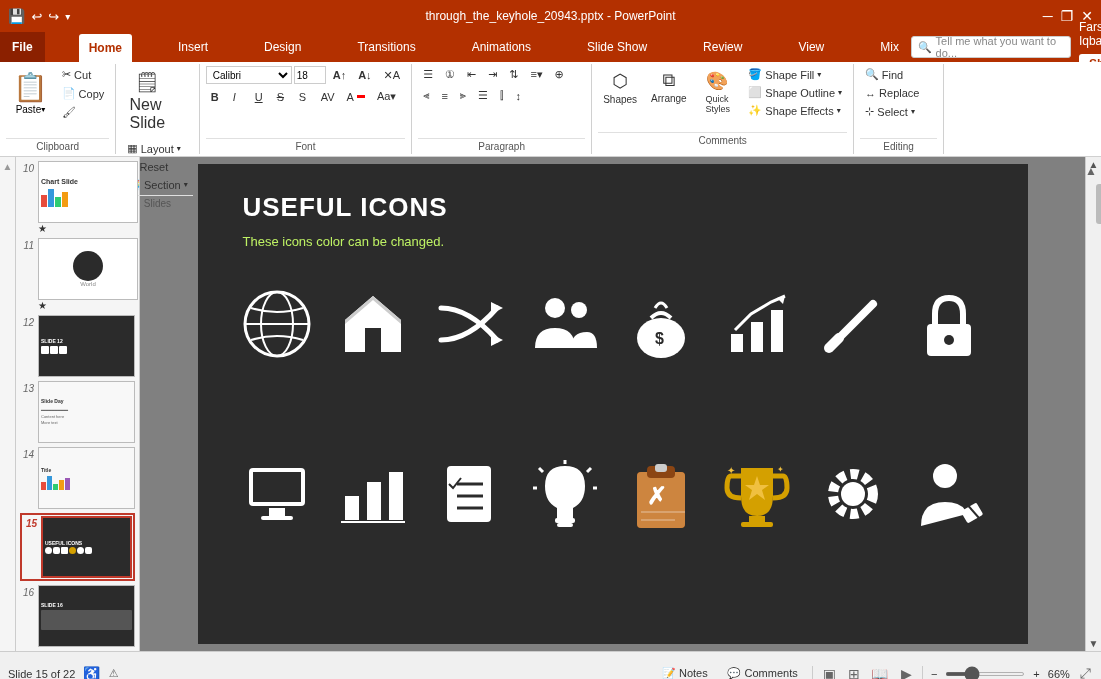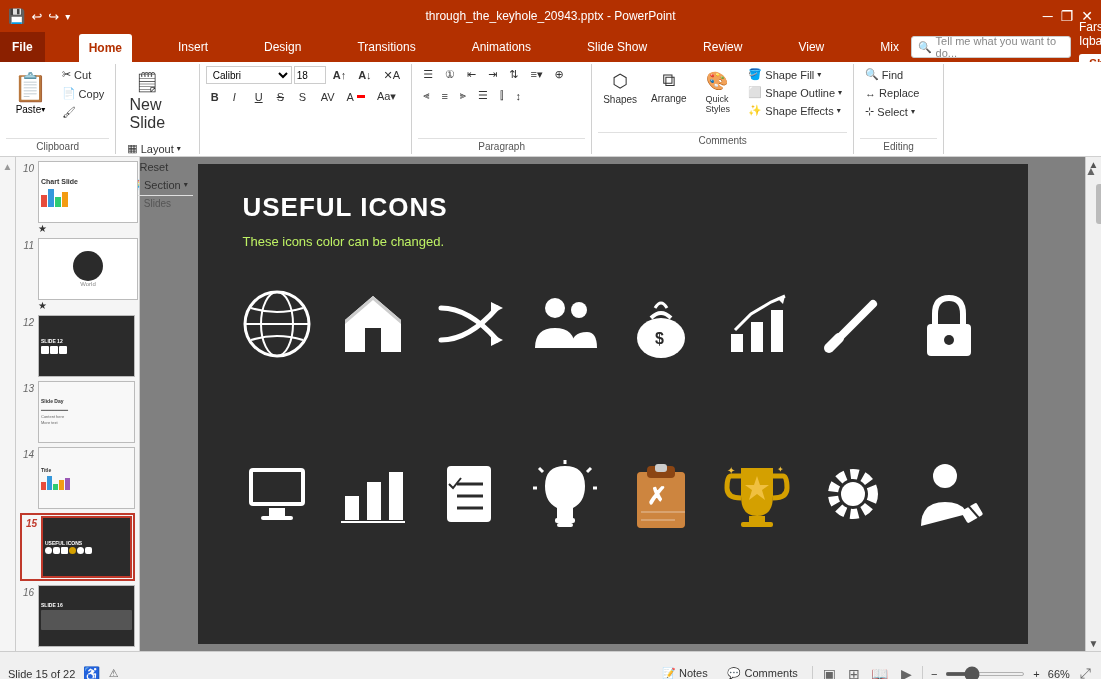--- a/index.html
+++ b/index.html
@@ -386,20 +386,21 @@
         <button class="ribbon-small-btn" style="font-weight:bold; min-width:20px;">B</button>
         <button class="ribbon-small-btn" style="font-style:italic; min-width:20px;">I</button>
         <button class="ribbon-small-btn" style="text-decoration:underline; min-width:20px;">U</button>
         <button class="ribbon-small-btn" style="text-decoration:line-through; min-width:20px;">S</button>
         <button class="ribbon-small-btn" style="min-width:20px;">S</button>
         <button class="ribbon-small-btn">AV</button>
         <button class="ribbon-small-btn">A<span style="border-bottom:3px solid red; display:inline-block; width:8px;"></span></button>
         <button class="ribbon-small-btn">Aa▾</button>
       </div>
     </div>
+    <div class="ribbon-group-label">Font</div>
   </div>
 
   <div class="ribbon-group" style="min-width:180px;">
     <div class="ribbon-group-content" style="flex-direction:column; gap:2px;">
       <div class="font-row">
         <button class="ribbon-small-btn">☰</button>
         <button class="ribbon-small-btn">①</button>
         <button class="ribbon-small-btn">⇤</button>
         <button class="ribbon-small-btn">⇥</button>
         <button class="ribbon-small-btn">⇅</button>

